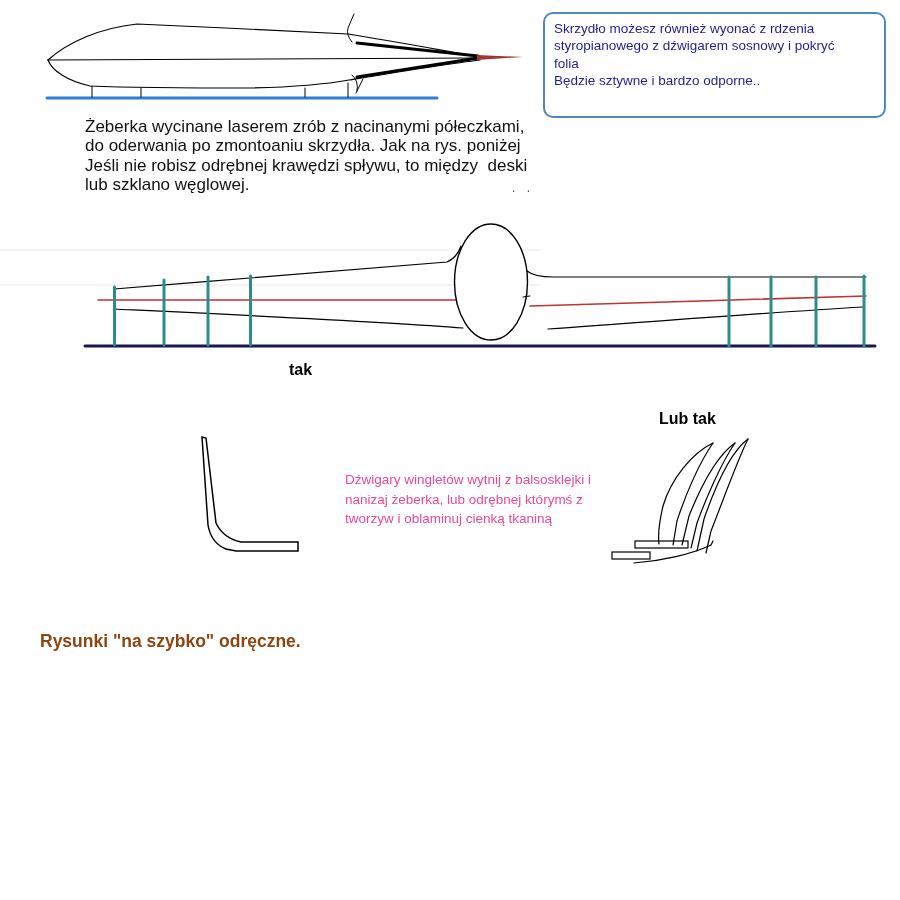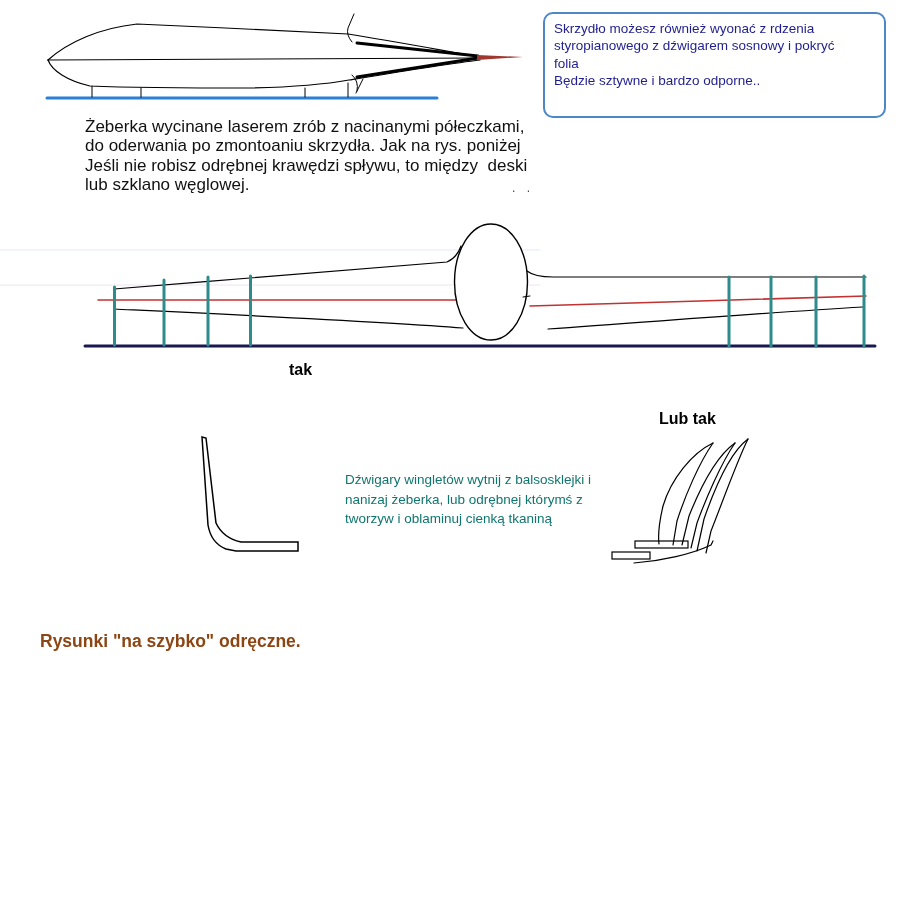--- a/index.html
+++ b/index.html
@@ -12,21 +12,21 @@
   .line{white-space:pre;}
   .infobox{
     left:543px;top:12px;width:343px;min-height:106px;box-sizing:border-box;
     border:2px solid #4e86c6;border-radius:10px;padding:6px 8px 6px 9px;
     color:#1f1f8f;font-size:13.5px;line-height:17.4px;background:#fff;
   }
   .ribs-note{left:85px;top:117px;font-size:17px;line-height:19.4px;color:#111;}
   .stray{left:512px;top:181px;font-size:12px;color:#444;letter-spacing:4px;}
   .label-tak{left:289px;top:361px;font-size:16px;font-weight:bold;color:#000;}
   .label-lubtak{left:659px;top:367px;font-size:16px;font-weight:bold;color:#000;margin-top:43px;}
-  .winglet-note{left:345px;top:470px;font-size:13.5px;line-height:19.6px;color:#0f766e;}
+  .winglet-note{left:345px;top:470px;font-size:13.5px;line-height:19.6px;color:#ec4899;}
   .footer-note{left:40px;top:630px;font-size:17.5px;line-height:23px;font-weight:bold;color:#8c4613;}
 </style>
 </head>
 <body>
 
 <div class="canvas">
 
   <svg class="sketch" id="sketch-svg" viewBox="0 0 900 900">
       <g>
         <line x1="47" y1="98" x2="437" y2="98" stroke="#2b7fd4" stroke-width="3" fill="none" stroke-linecap="round"></line>

